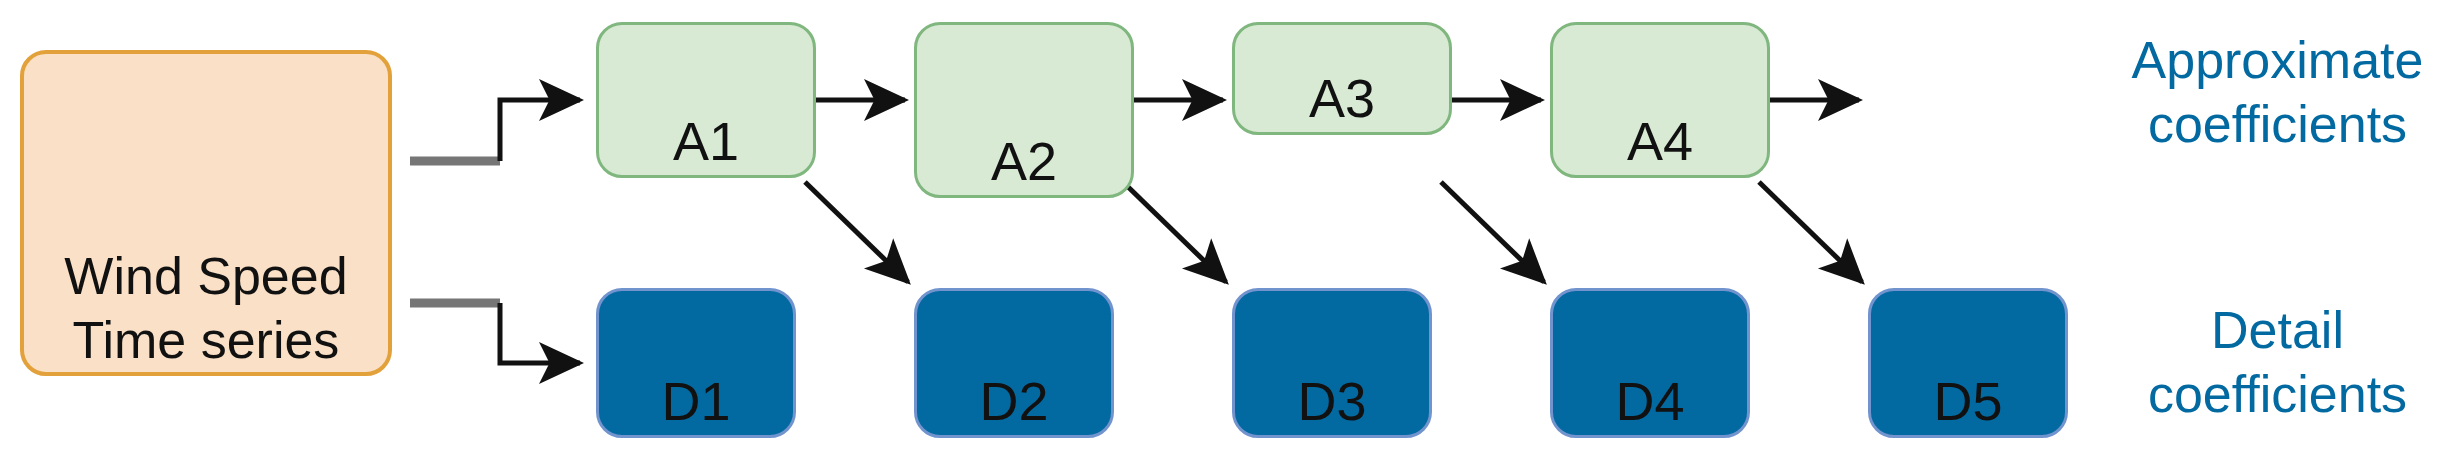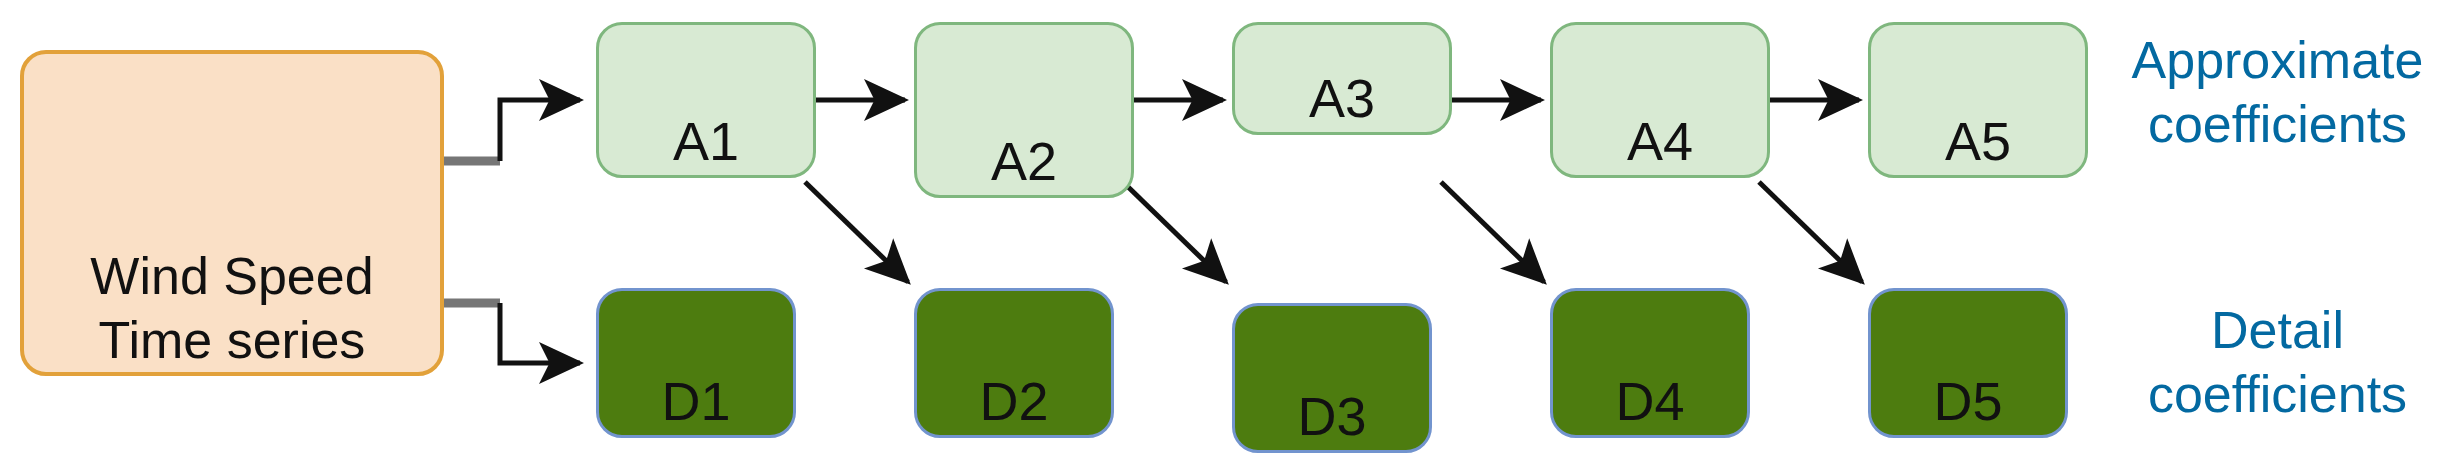--- a/index.html
+++ b/index.html
@@ -4,21 +4,21 @@
 <style>
   html,body{margin:0;padding:0;background:#ffffff;}
   #stage{position:relative;width:2455px;height:466px;background:#ffffff;
          font-family:"Liberation Sans","DejaVu Sans",sans-serif;overflow:hidden;}
   #svg-layer{position:absolute;left:0;top:0;width:2455px;height:466px;}
   .node{position:absolute;box-sizing:border-box;display:flex;align-items:flex-end;
         justify-content:center;text-align:center;border-radius:26px;
         color:#111111;line-height:1.22;}
   .node-source{border:4px solid #E2A13A;background:#FAE0C6;font-size:52px;}
   .node-approx{border:3px solid #7FB77E;background:#D8EAD3;font-size:54px;}
-  .node-detail{border:3px solid #7294CE;background:#4d7c0f;font-size:54px;}
+  .node-detail{border:3px solid #7294CE;background:#0369a1;font-size:54px;}
   .side-label{position:absolute;text-align:center;font-size:52px;color:#0369a1;
               line-height:1.24;}
 </style>
 </head>
 <body>
 
 <div id="stage">
 
   <svg id="svg-layer" viewBox="0 0 2455 466" xmlns="http://www.w3.org/2000/svg">
     <defs>
@@ -65,50 +65,47 @@
       <path d="M1123,182 L1226,282" stroke="#111111" stroke-width="5" fill="none" marker-end="url(#arrowhead-diag)"></path>
     </g>
     <g>
       <path d="M1441,182 L1544,282" stroke="#111111" stroke-width="5" fill="none" marker-end="url(#arrowhead-diag)"></path>
     </g>
     <g>
       <path d="M1759,182 L1862,282" stroke="#111111" stroke-width="5" fill="none" marker-end="url(#arrowhead-diag)"></path>
     </g>
   </svg>
 
-  <div class="node node-source" style="left:20px;top:50px;width:424px;height:326px;">
+  <div class="node node-source" style="left:20px;top:50px;width:372px;height:326px;">
     <div>
       <div>Wind Speed</div>
       <div>Time series</div>
     </div>
   </div>
 
   <div class="node node-approx" style="left:596px;top:22px;width:220px;height:156px;">
     <span>A1</span>
   </div>
   <div class="node node-approx" style="left:914px;top:22px;width:220px;height:176px;">
     <span>A2</span>
   </div>
   <div class="node node-approx" style="left:1232px;top:22px;width:220px;height:113px;">
     <span>A3</span>
   </div>
   <div class="node node-approx" style="left:1550px;top:22px;width:220px;height:156px;">
     <span>A4</span>
   </div>
-  <div class="node node-approx" style="left:1868px;top:22px;width:220px;height:156px;">
-    <span>A5</span>
-  </div>
 
   <div class="node node-detail" style="left:596px;top:288px;width:200px;height:150px;">
     <span>D1</span>
   </div>
   <div class="node node-detail" style="left:914px;top:288px;width:200px;height:150px;">
     <span>D2</span>
   </div>
-  <div class="node node-detail" style="left:1232px;top:303px;width:200px;height:150px;">
+  <div class="node node-detail" style="left:1232px;top:288px;width:200px;height:150px;">
     <span>D3</span>
   </div>
   <div class="node node-detail" style="left:1550px;top:288px;width:200px;height:150px;">
     <span>D4</span>
   </div>
   <div class="node node-detail" style="left:1868px;top:288px;width:200px;height:150px;">
     <span>D5</span>
   </div>
 
   <div class="side-label" style="left:2105px;top:28px;width:345px;">

